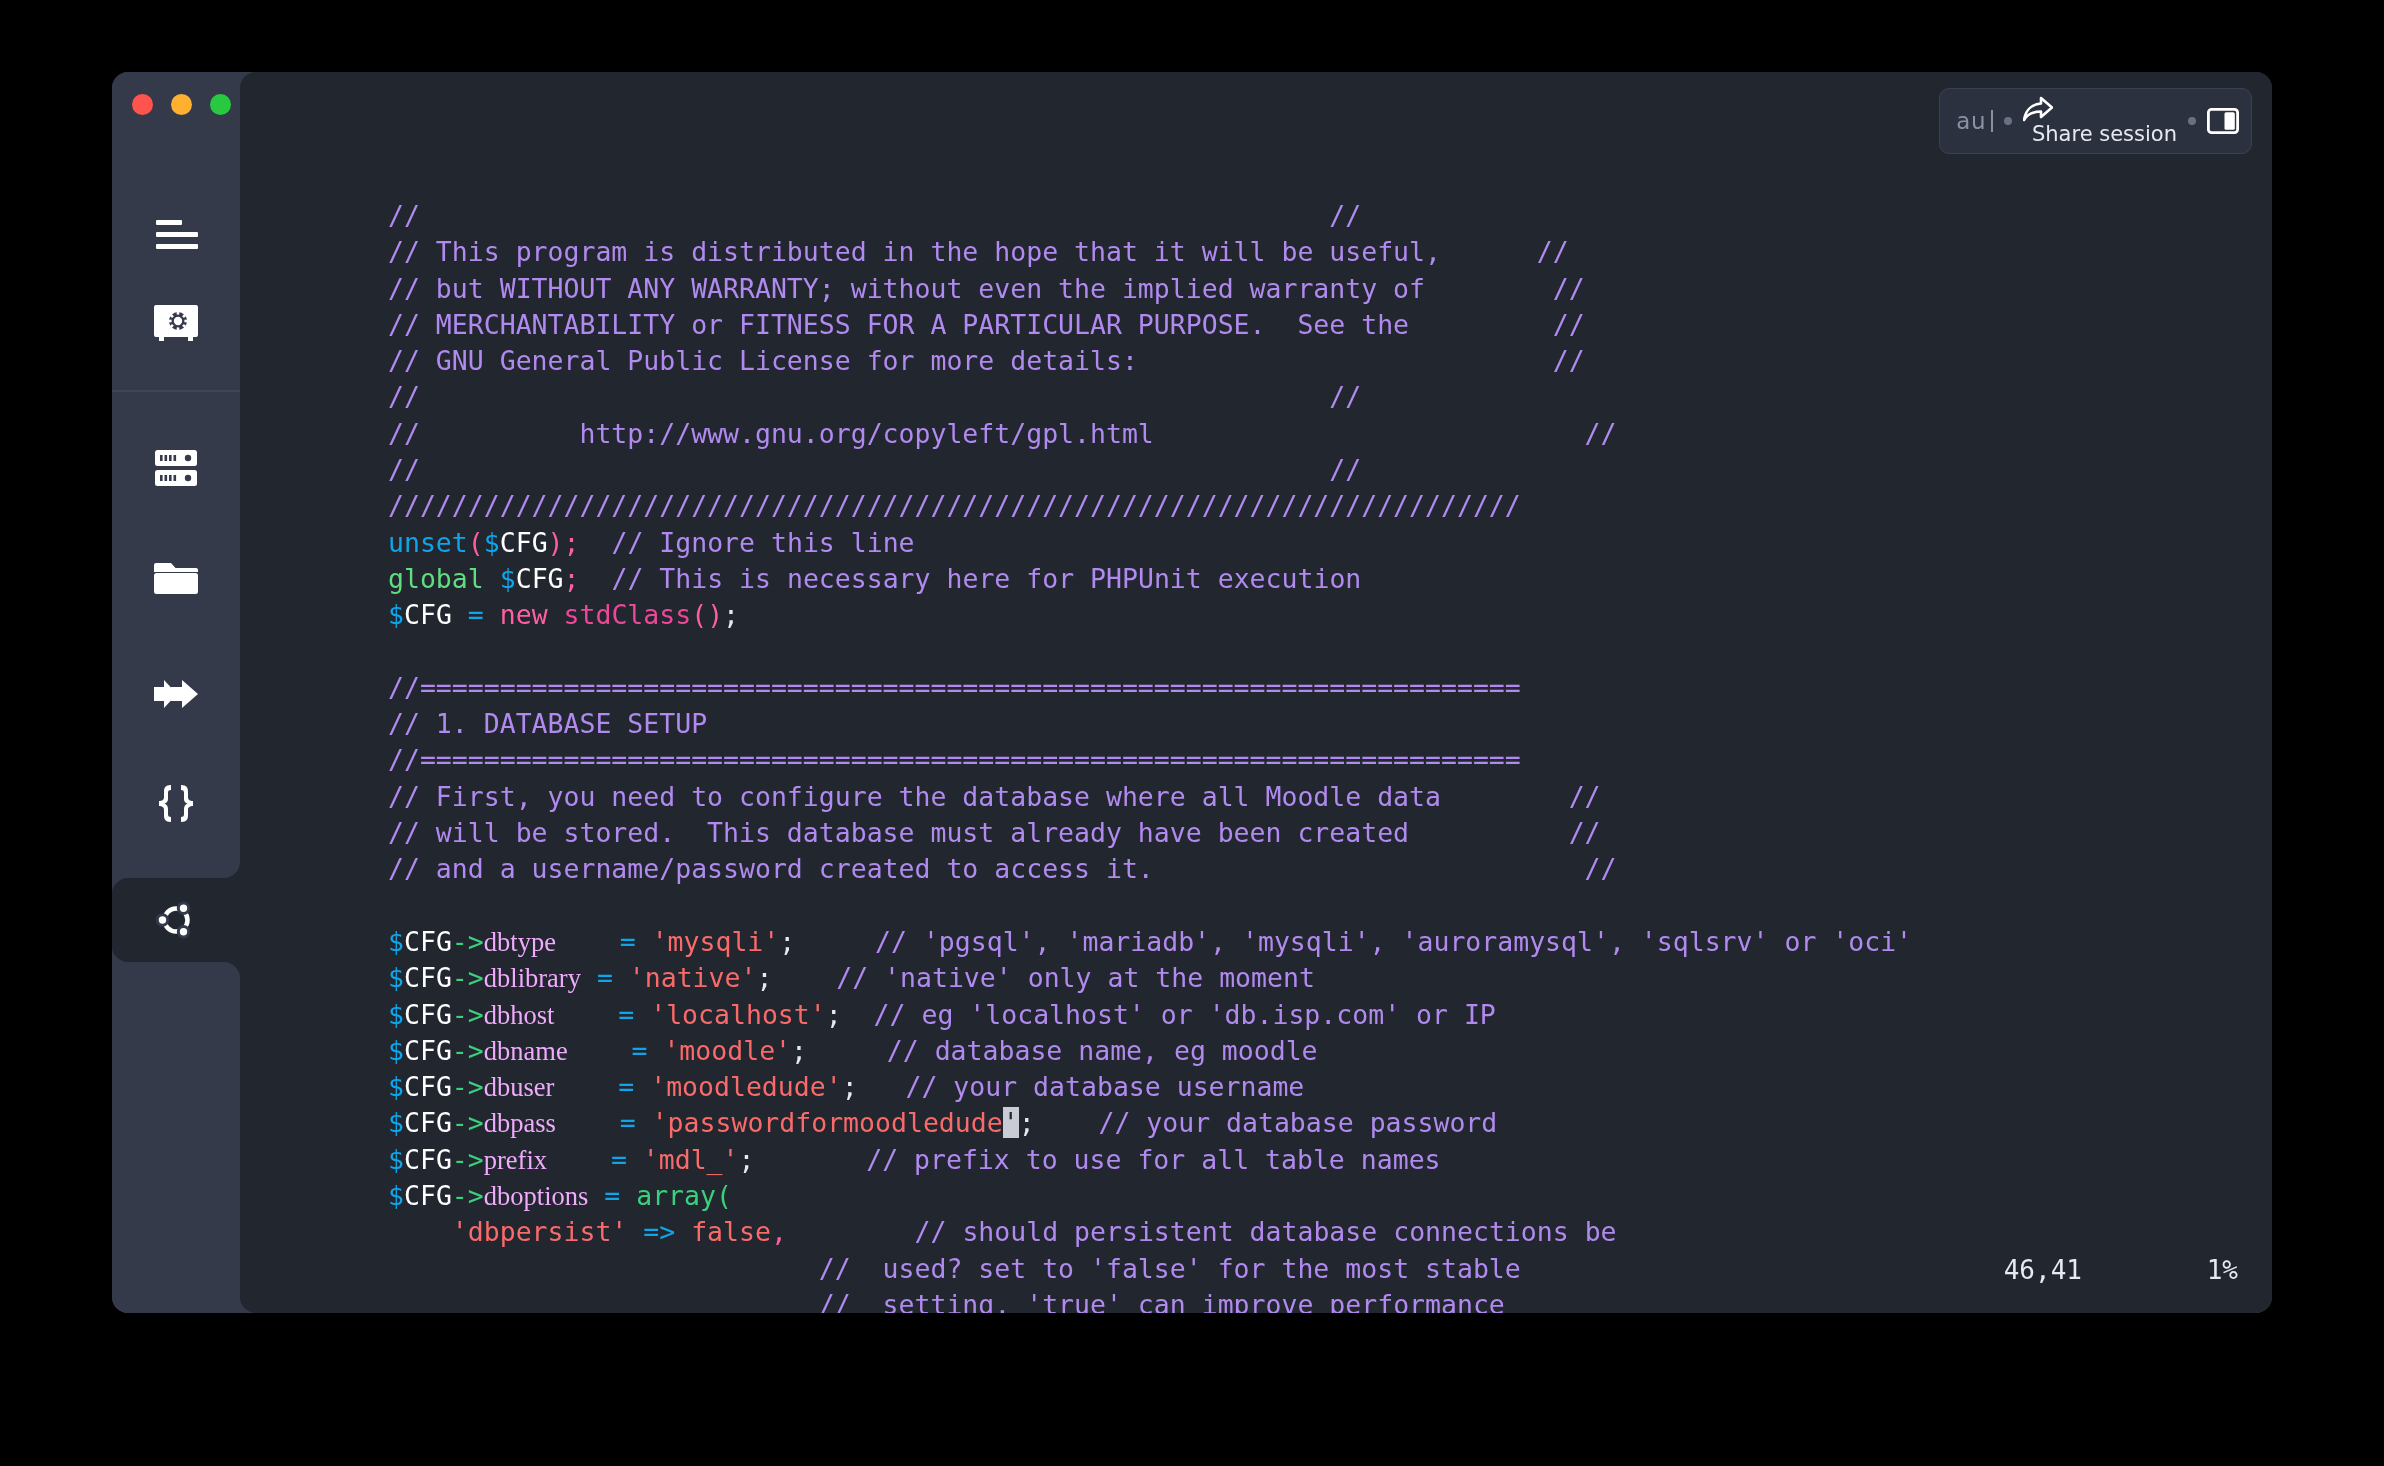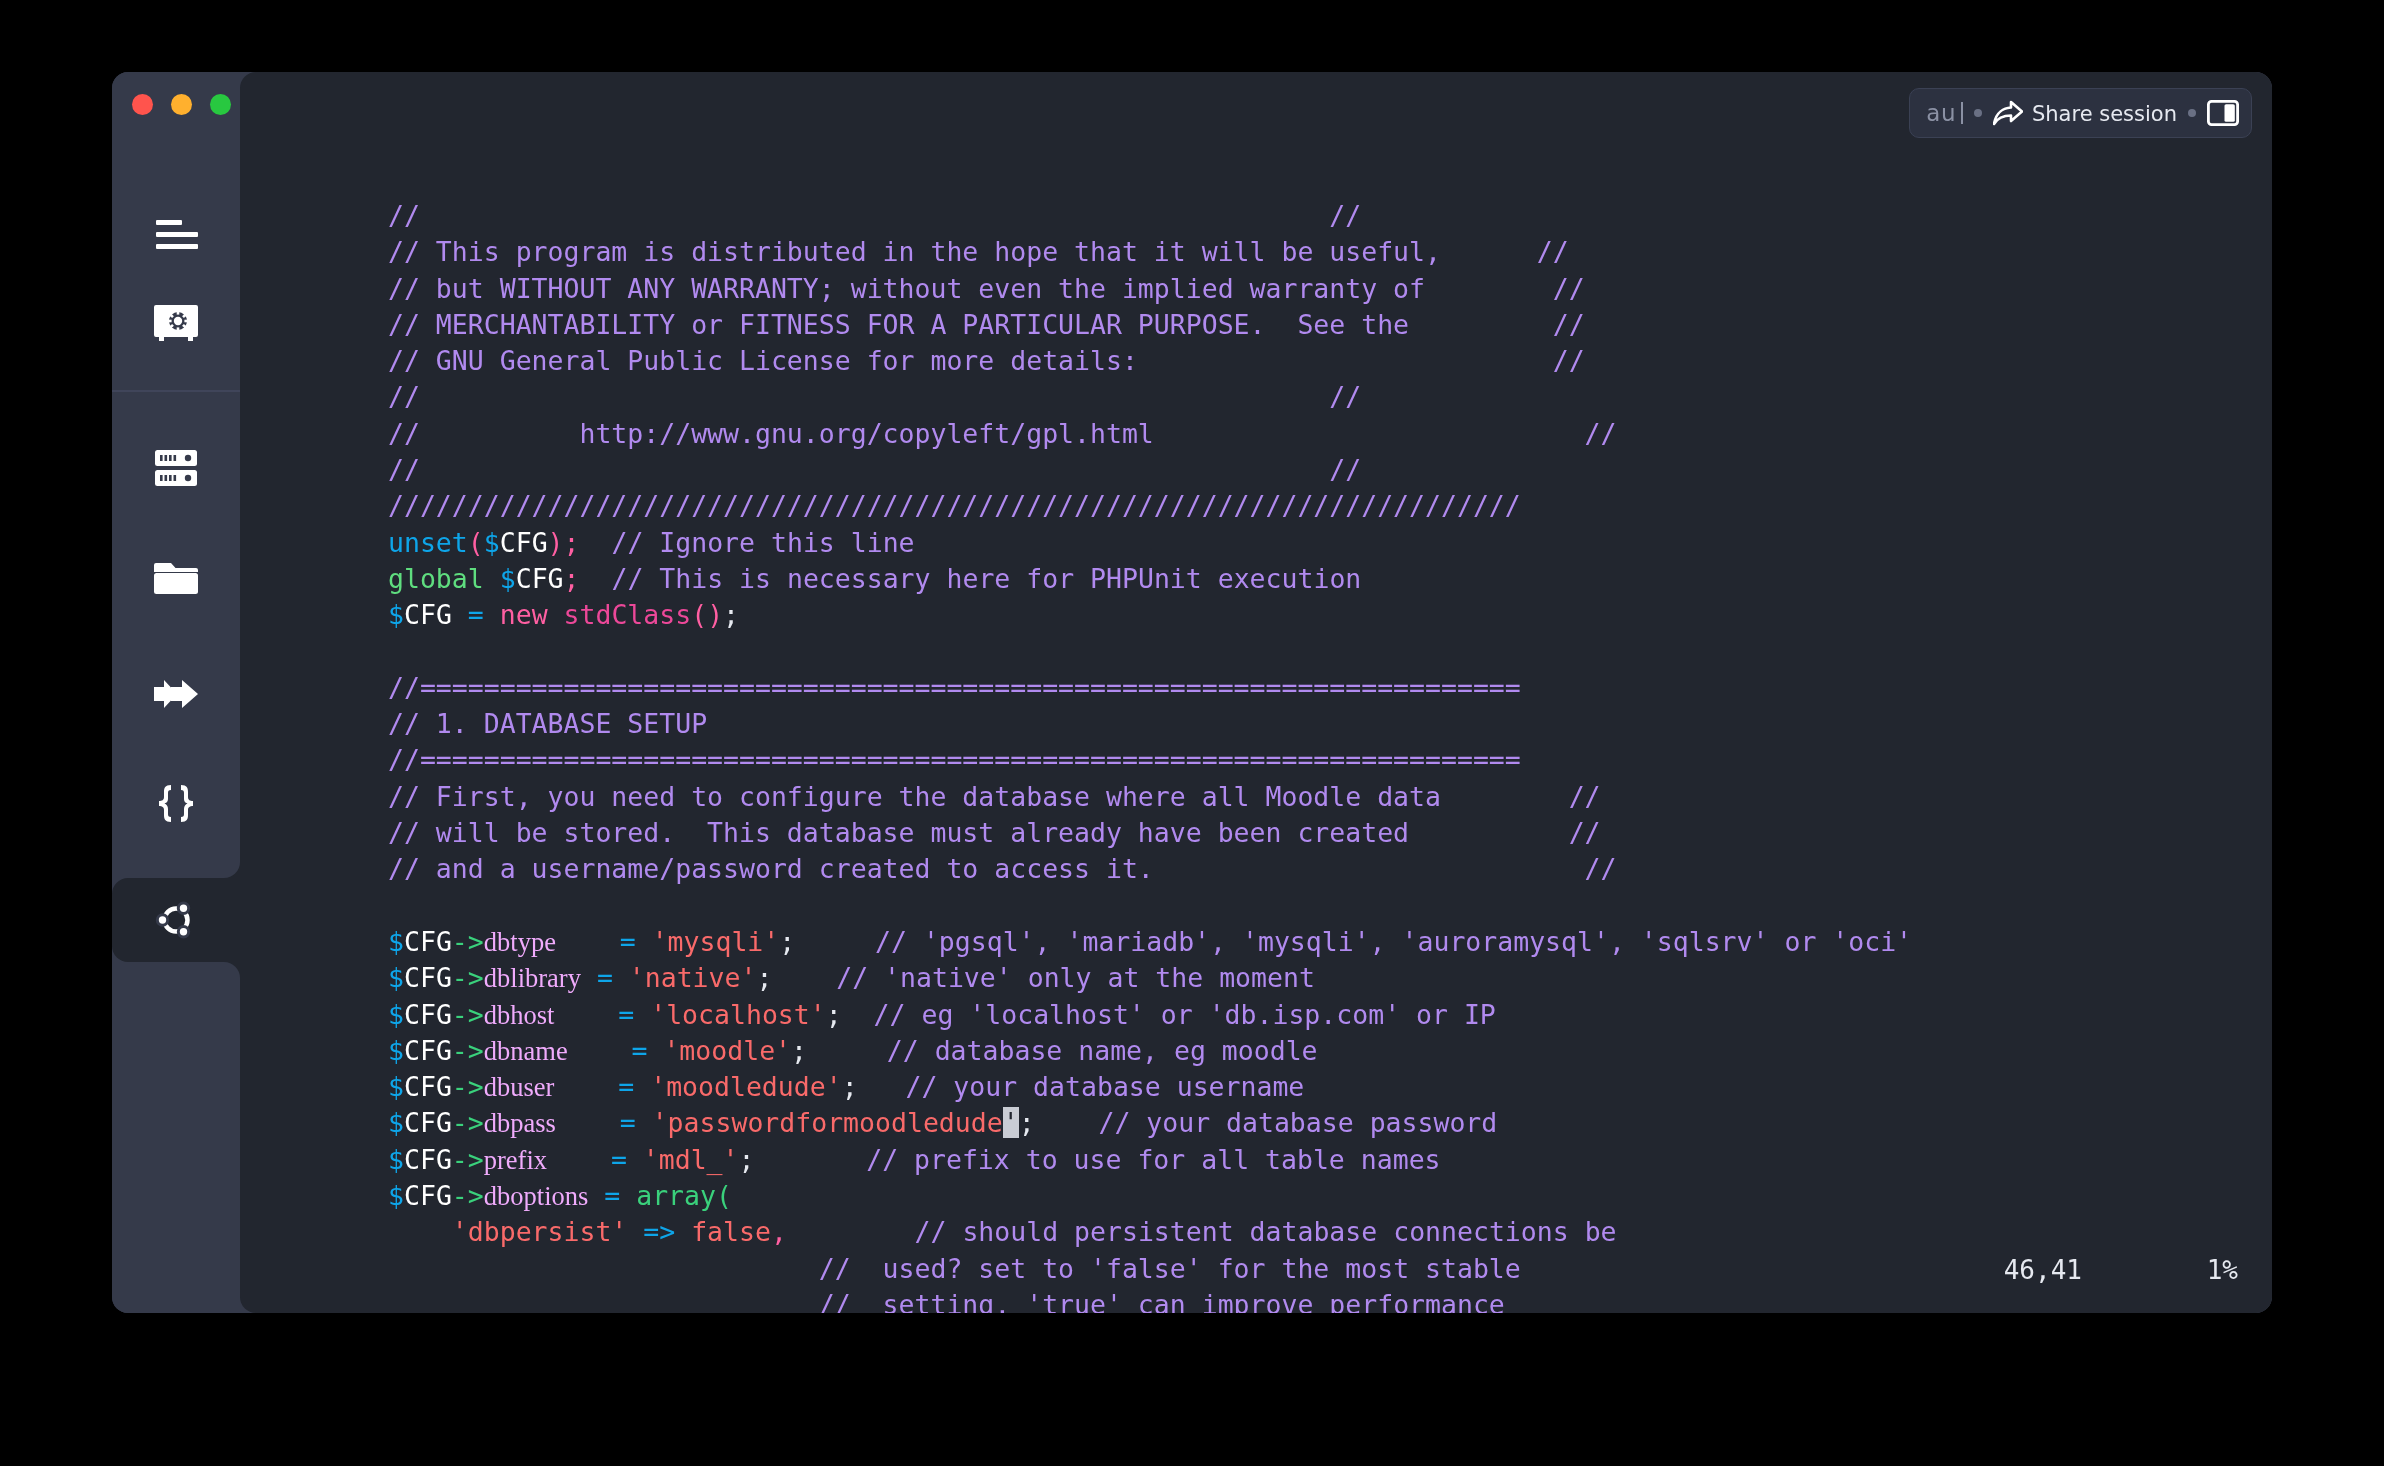--- a/index.html
+++ b/index.html
@@ -138,21 +138,21 @@
     position: absolute;
     top: 16px;
     right: 20px;
     height: 48px;
     display: flex;
     align-items: center;
     gap: 0;
     background: #2c3140;
     border: 1px solid #3b4154;
     border-radius: 10px;
-    padding: 0 12px;
+    padding: 8px 12px;
     z-index: 5;
     margin-left: 36px;
   }
   #session-bar .au {
     color: #8b91a4;
     font-size: 23px;
     font-family: "DejaVu Sans", sans-serif;
     letter-spacing: 0.5px;
     padding: 0 4px;
   }
@@ -172,22 +172,23 @@
     margin: 0 11px;
   }
   #session-bar .share-label {
     color: #e6e9f0;
     font-size: 21px;
     font-family: "DejaVu Sans", sans-serif;
     margin-left: 9px;
   }
   #session-bar .icon-btn {
     display: flex;
-    align-items: flex-end;
+    align-items: flex-start;
     cursor: pointer;
+    flex-direction: column;
   }
 
   
   #code {
     position: absolute;
     left: 0;
     top: 0;
     padding: 126px 0 0 148px;
     font-family: "DejaVu Sans Mono", monospace;
     font-size: 26.5px;

